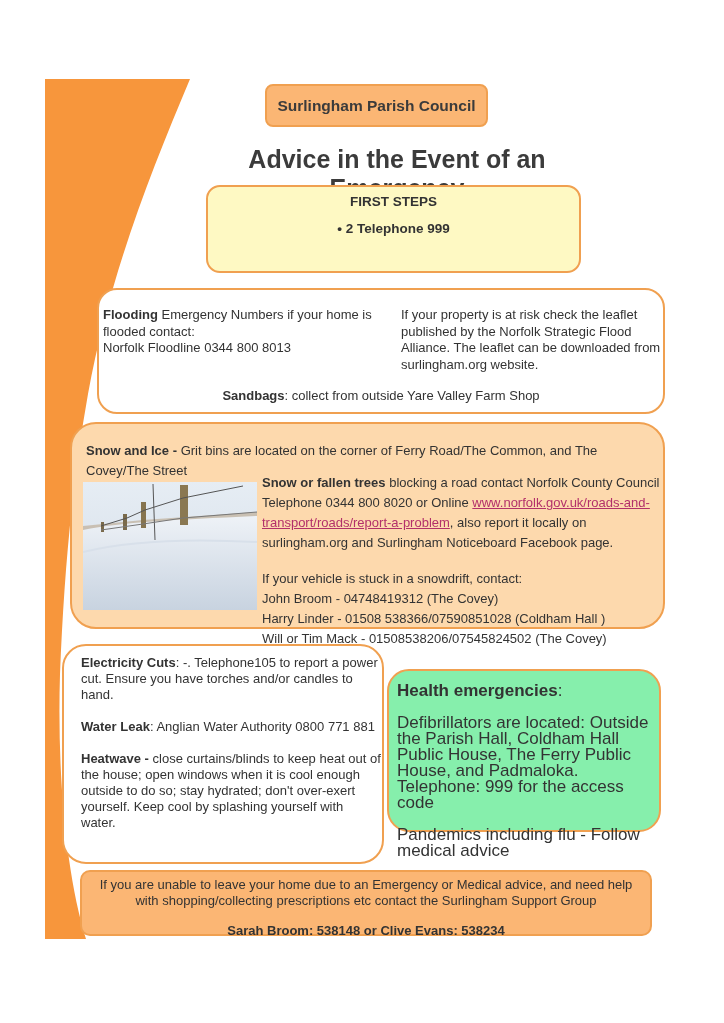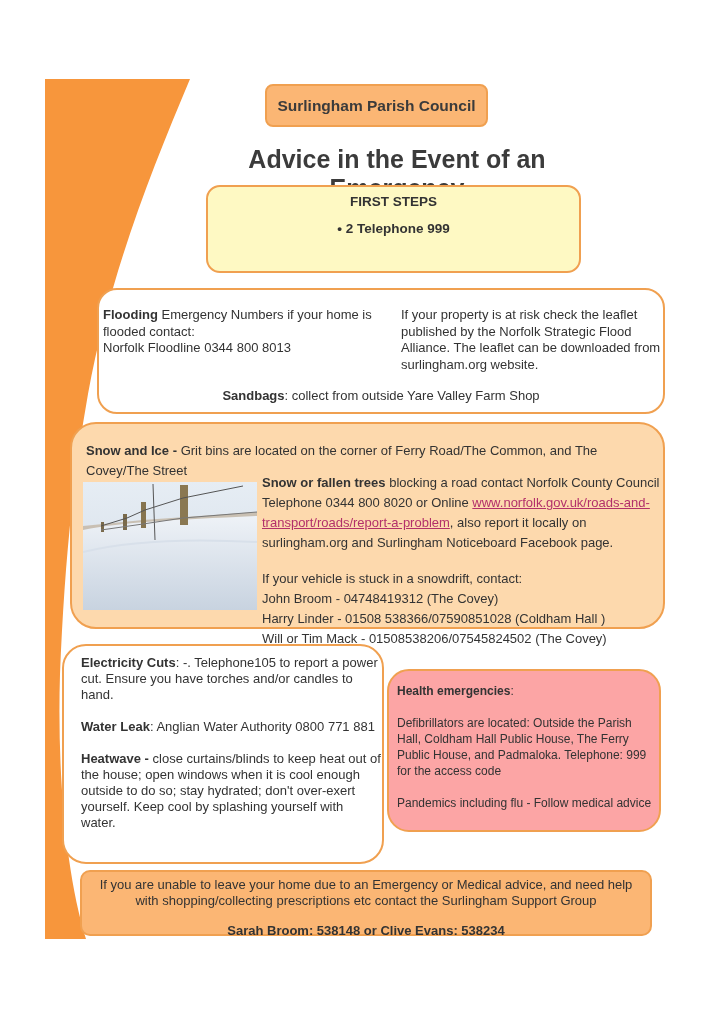--- a/index.html
+++ b/index.html
@@ -61,22 +61,22 @@
   #elec-box {
     left: 62px; top: 630px; width: 322px; height: 220px;
     background: #fff; border-radius: 24px;
     font-size: 13px; line-height: 16px; color: #333;
   }
   #elec-box .inner { position: absolute; left: 17px; top: 9px; width: 300px; }
   #elec-box p { margin: 0 0 16px 0; }
 
   #health-box {
     left: 387px; top: 655px; width: 274px; height: 163px;
-    background: #fca5a5; border-radius: 22px;
-    font-size: 12px; line-height: 16px; color: #333;
+    background: #86efac; border-radius: 22px;
+    font-size: 17px; line-height: 16px; color: #333;
   }
   #health-box .inner { position: absolute; left: 8px; top: 12px; width: 262px; }
   #health-box p { margin: 0 0 16px 0; }
 
   #support-box {
     left: 80px; top: 856px; width: 572px; height: 66px;
     background: #fbb674; border-radius: 10px;
     text-align: center; font-size: 13px; line-height: 16px; color: #333;
   }
   #support-box .msg { margin-top: 5px; padding: 0 6px; }

